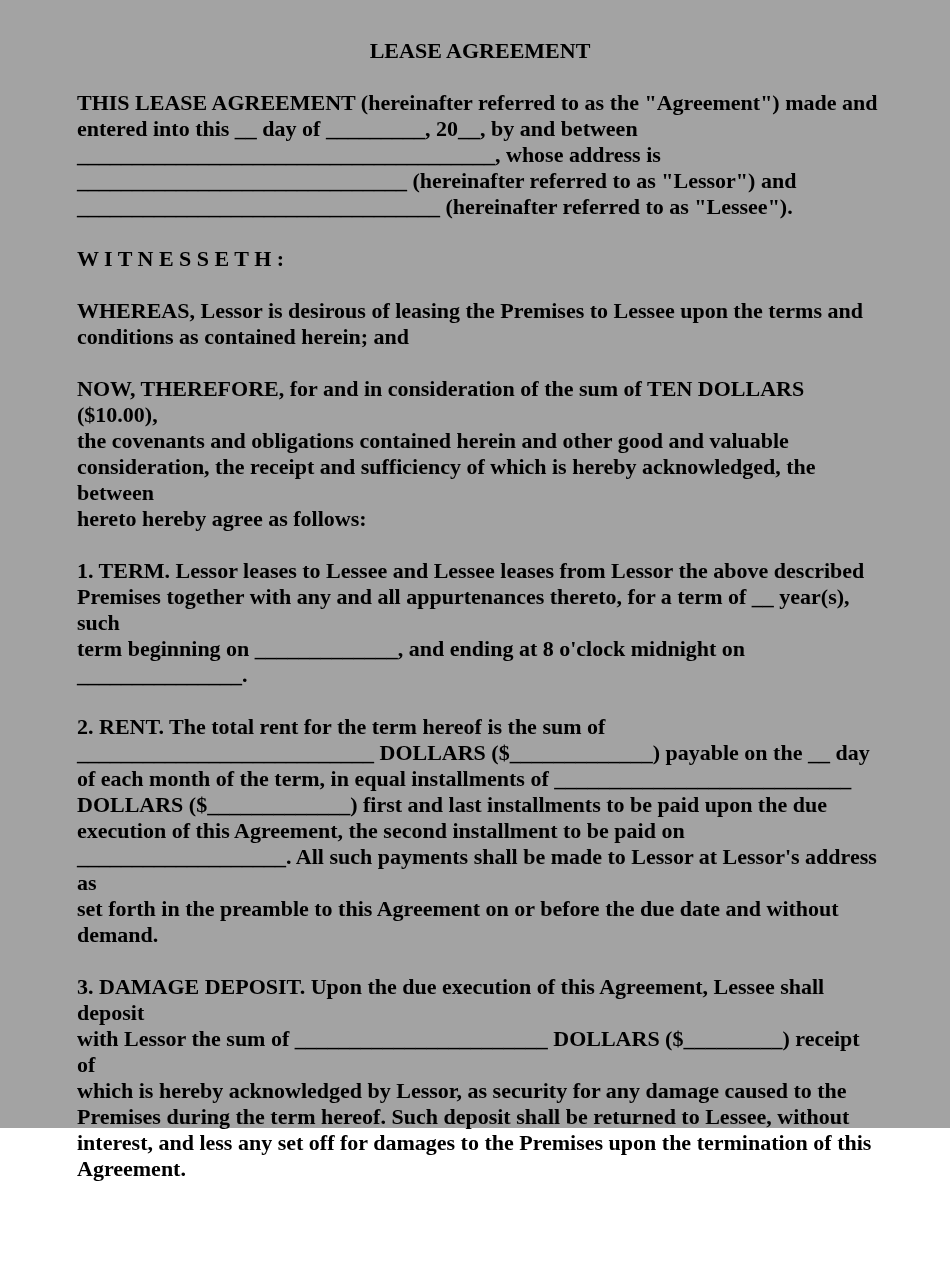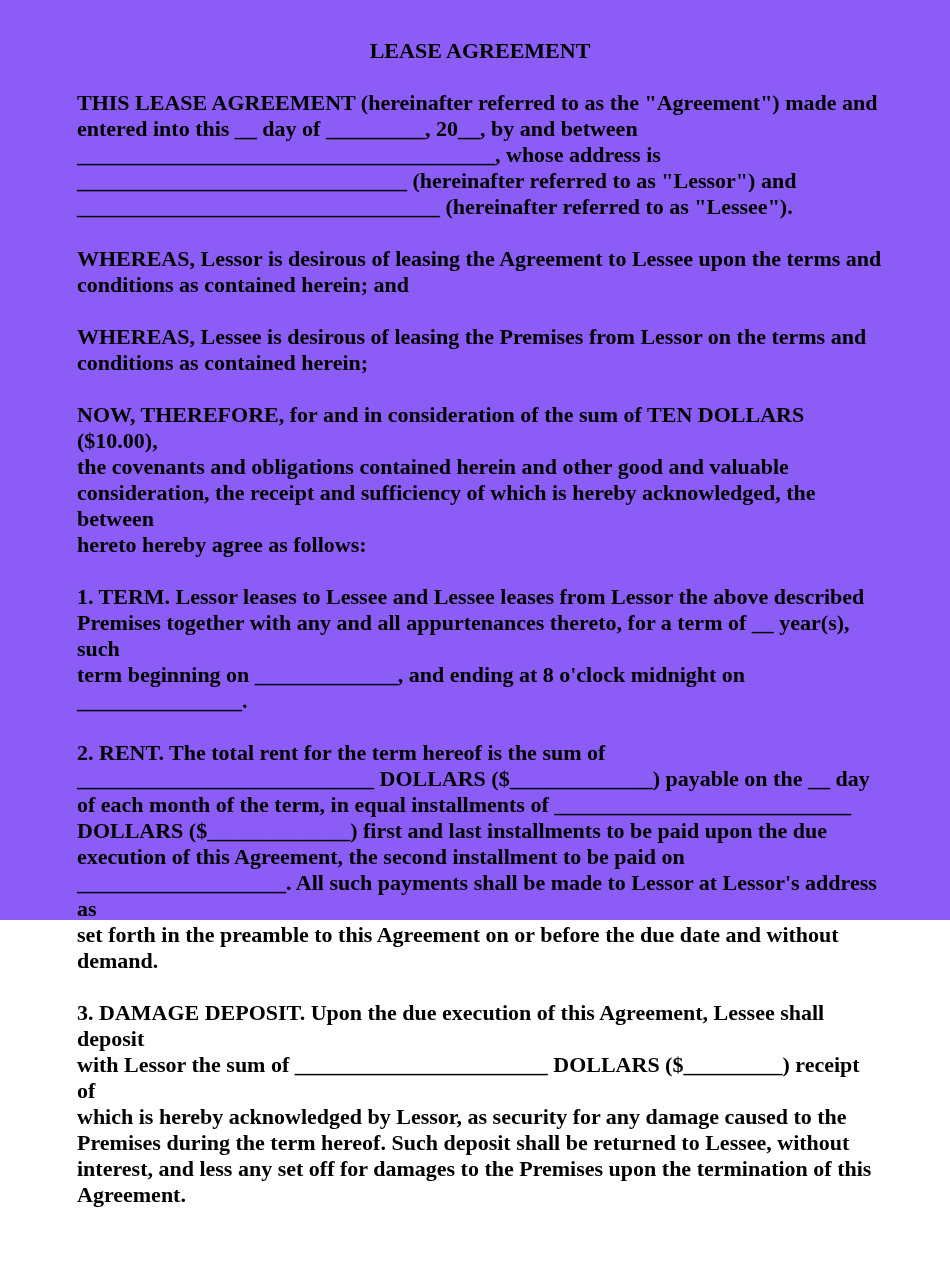--- a/index.html
+++ b/index.html
@@ -8,23 +8,23 @@
     width: 950px;
     height: 1284px;
     background: #ffffff;
     color: #000000;
     font-family: "Liberation Serif", "DejaVu Serif", serif;
     overflow: hidden;
   }
   .page {
     box-sizing: border-box;
     width: 950px;
-    height: 920px;
+    height: 1128px;
     padding: 38px 67px 0 77px;
-    background: #8b5cf6;
+    background: #a3a3a3;
   }
   .doc-title {
     font-size: 22px;
     line-height: 26px;
     font-weight: bold;
     text-align: center;
     margin: 0;
     white-space: pre-wrap;
   }
   .para {
@@ -41,27 +41,26 @@
 
 <div class="page">
   <h1 class="doc-title">LEASE AGREEMENT</h1>
 
   <p class="para">THIS LEASE AGREEMENT (hereinafter referred to as the "Agreement") made and
 entered into this __ day of _________, 20__, by and between
 ______________________________________, whose address is
 ______________________________ (hereinafter referred to as "Lessor") and
 _________________________________ (hereinafter referred to as "Lessee").</p>
 
+  <p class="para">W I T N E S S E T H :</p>
 
 
-  <p class="para">WHEREAS, Lessor is desirous of leasing the Agreement to Lessee upon the terms and
+  <p class="para">WHEREAS, Lessor is desirous of leasing the Premises to Lessee upon the terms and
 conditions as contained herein; and</p>
 
-  <p class="para">WHEREAS, Lessee is desirous of leasing the Premises from Lessor on the terms and
-conditions as contained herein;</p>
 
   <p class="para">NOW, THEREFORE, for and in consideration of the sum of TEN DOLLARS ($10.00),
 the covenants and obligations contained herein and other good and valuable
 consideration, the receipt and sufficiency of which is hereby acknowledged, the between
 hereto hereby agree as follows:</p>
 
   <p class="para">1. TERM. Lessor leases to Lessee and Lessee leases from Lessor the above described
 Premises together with any and all appurtenances thereto, for a term of __ year(s), such
 term beginning on _____________, and ending at 8 o'clock midnight on
 _______________.</p>

